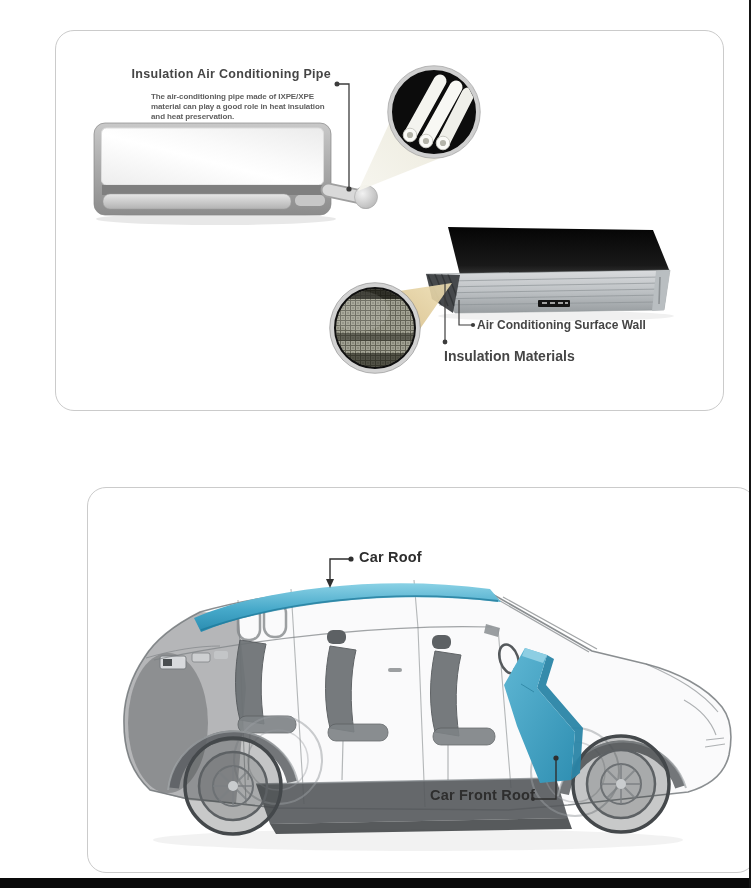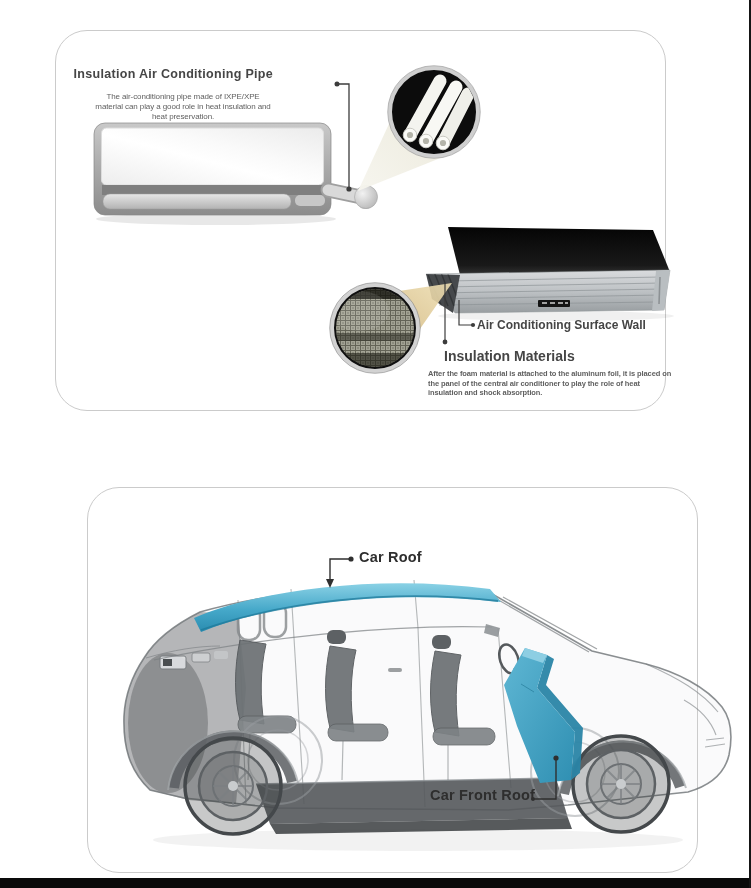--- a/index.html
+++ b/index.html
@@ -1,30 +1,30 @@
 <!DOCTYPE html>
 <html><head>
 <meta charset="utf-8">
 <style>
   html,body{margin:0;padding:0;}
   body{
     width:751px;height:888px;position:relative;background:#ffffff;overflow:hidden;
     font-family:"Liberation Sans", sans-serif;
   }
   .card{
-    position:absolute;left:55px;width:611px;background:#ffffff;
-    border:1.5px solid #cbcbcb;border-radius:32px;box-sizing:border-box;
+    position:absolute;left:55px;width:669px;background:#ffffff;
+    border:1.5px solid #cbcbcb;border-radius:19px;box-sizing:border-box;
   }
   #card-ac{top:30px;height:381px;}
   #card-car{top:487px;height:386px;margin-left:32px;}
   .card svg{position:absolute;left:0;top:0;}
   .lbl{position:absolute;font-weight:bold;color:#454545;white-space:nowrap;}
   #t-pipe{top:36px;right:392px;font-size:12.5px;letter-spacing:.3px;}
   #p-pipe{position:absolute;top:61px;right:392px;width:180px;font-size:8px;line-height:10px;
-          text-align:center;color:#5f5f5f;font-weight:normal;letter-spacing:-0.1px;}
+          text-align:left;color:#5f5f5f;font-weight:bold;letter-spacing:-0.1px;}
   #t-surface{top:287px;left:421px;font-size:12px;}
   #t-materials{top:317px;left:372px;font-size:14px;margin-left:16px;}
   #p-materials{position:absolute;top:338px;left:372px;width:245px;font-size:7.5px;line-height:9.5px;
           color:#5f5f5f;font-weight:bold;letter-spacing:-0.1px;}
   #t-roof{top:61px;left:271px;font-size:14.5px;color:#2e2e2e;letter-spacing:.2px;}
   #t-frontwall{top:299px;left:342px;font-size:14.5px;color:#2e2e2e;letter-spacing:.2px;}
   #bottom-bar{position:absolute;left:0;top:878px;width:751px;height:10px;background:#0a0a0a;}
   #right-line{position:absolute;right:0;top:0;width:2px;height:888px;background:#151515;}
 </style>
 </head>
@@ -160,21 +160,20 @@
       <path d="M416,294 L403,294 L403,269" fill="none" stroke-width="1.2"></path>
       <path d="M389,252 L389,311" fill="none" stroke-width="1.2"></path>
       <circle cx="389" cy="311" r="2.4" stroke="none"></circle>
     </g>
   </svg>
 
   <div class="lbl" id="t-pipe">Insulation Air Conditioning Pipe</div>
   <div id="p-pipe">The air-conditioning pipe made of IXPE/XPE material can play a good role in heat insulation and heat preservation.</div>
   <div class="lbl" id="t-surface">Air Conditioning Surface Wall</div>
   <div class="lbl" id="t-materials">Insulation Materials</div>
-  <div id="p-materials">After the foam material is attached to the aluminum foil, it is placed on the panel of the central air conditioner to play the role of heat insulation and shock absorption.</div>
 </div>
 
 <div class="card" id="card-car">
 
   <svg width="666" height="383" viewBox="0 0 666 383">
     <defs>
       <linearGradient id="roofGrad" x1="0" y1="0" x2="0" y2="1">
         <stop offset="0" stop-color="#8ad1e5"></stop>
           <stop offset=".55" stop-color="#45a8c9"></stop>
           <stop offset="1" stop-color="#2a8cb0"></stop>

